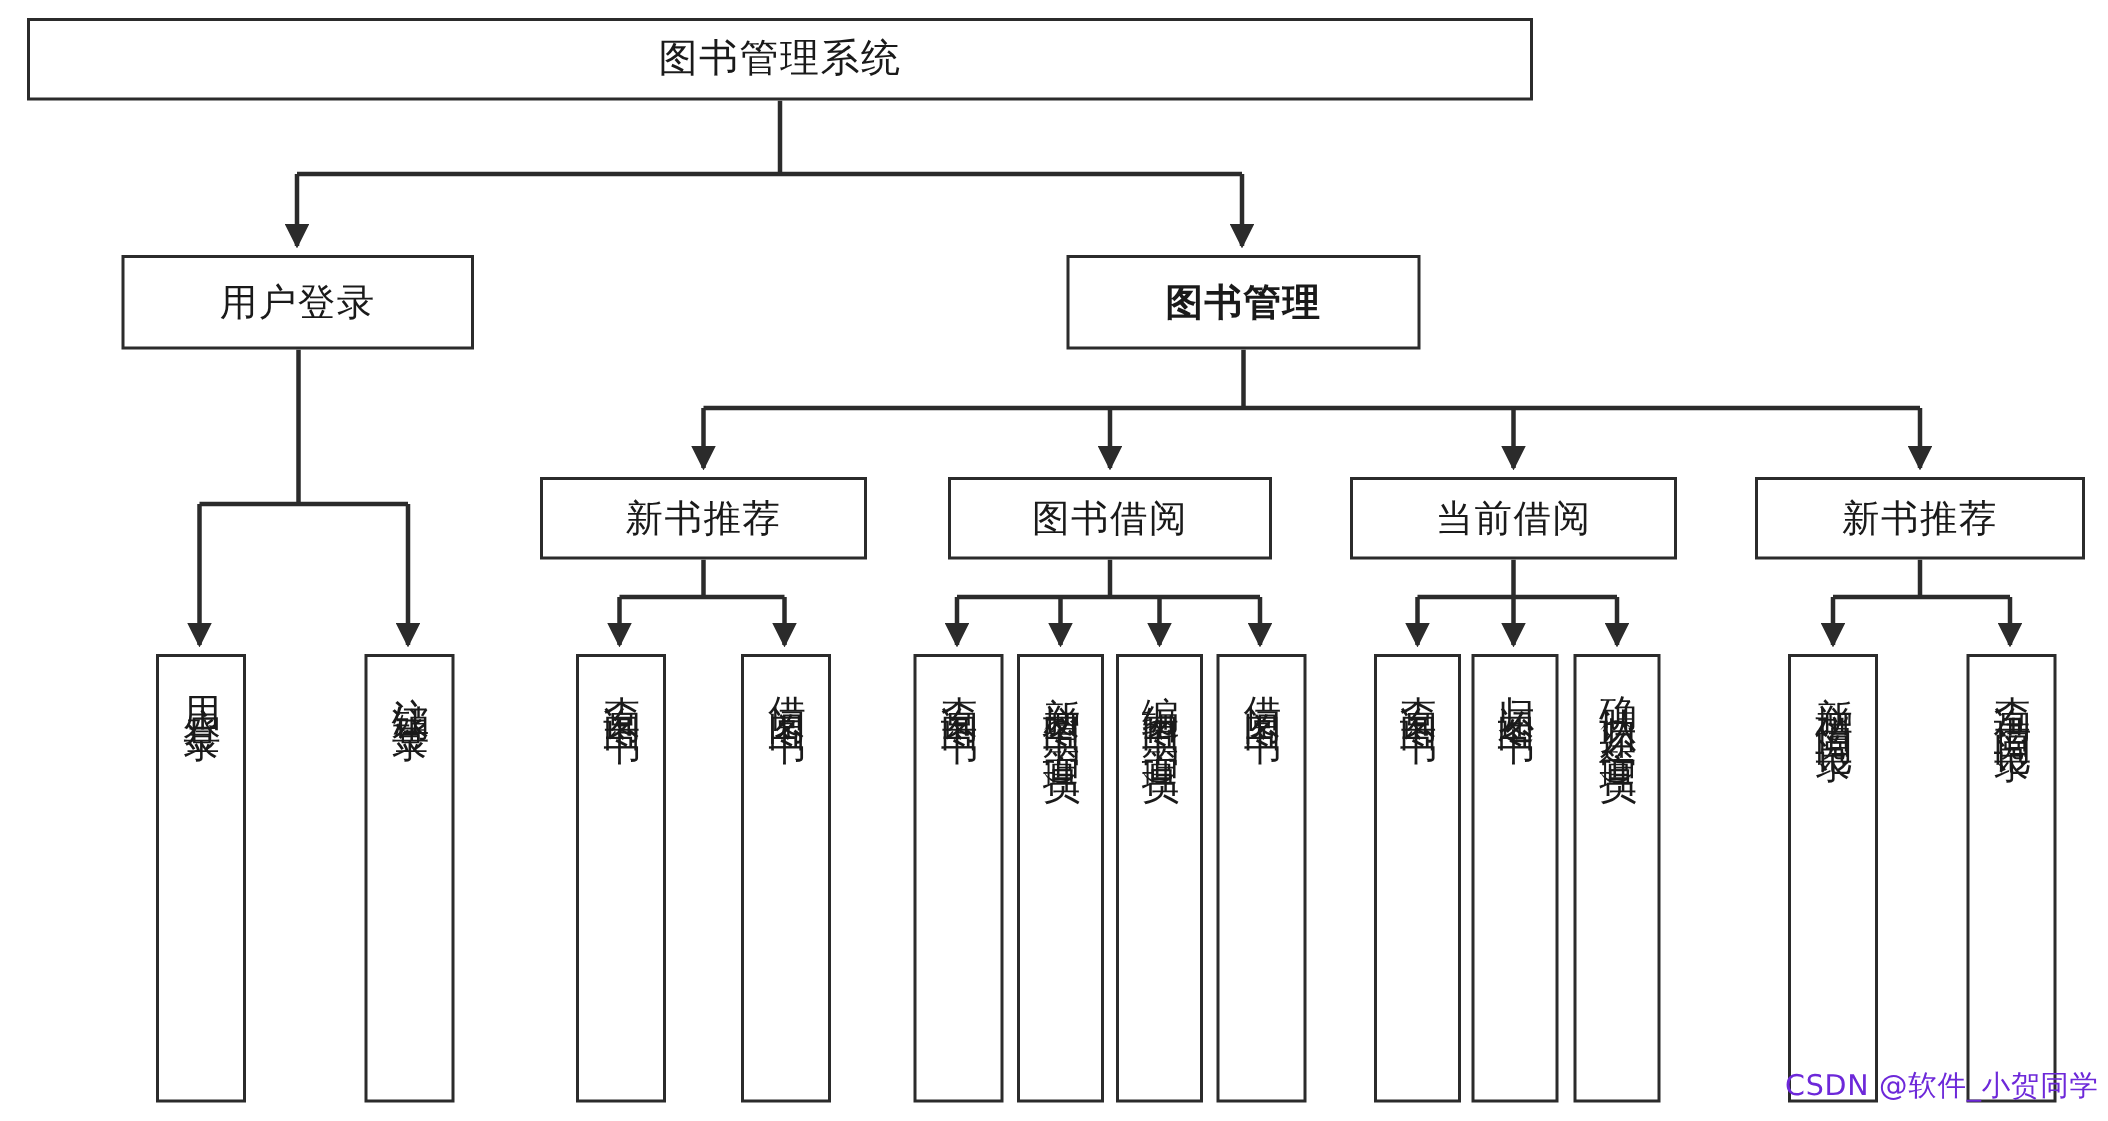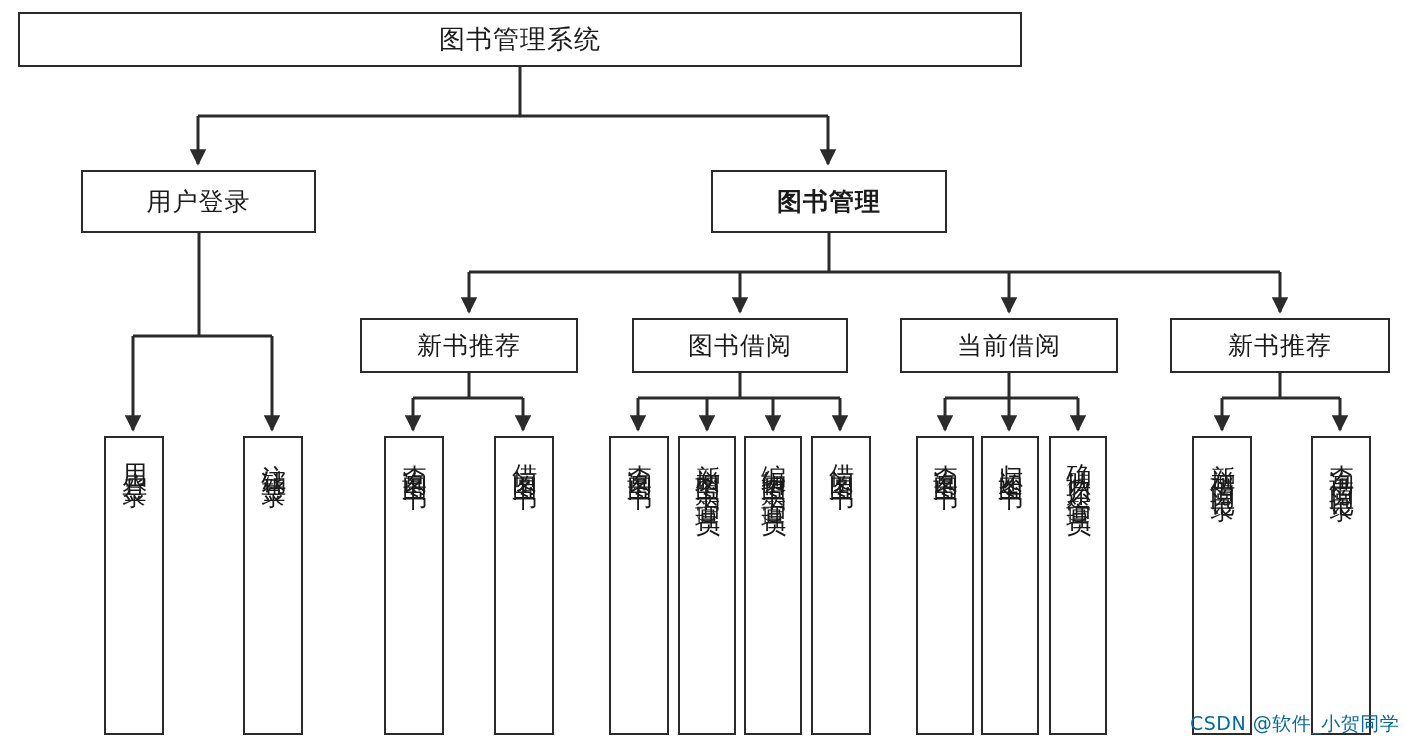--- a/index.html
+++ b/index.html
@@ -55,21 +55,21 @@
     top: 0;
     width: 1405px;
     height: 747px;
     pointer-events: none;
   }
   .watermark {
     position: absolute;
     left: 1190px;
     top: 711px;
     font-size: 19px;
-    color: #0369a1;
+    color: #6d28d9;
     letter-spacing: 0.5px;
     white-space: nowrap;
   }
 </style>
 </head>
 <body>
 
 <div id="canvas">
 
   <svg class="edges" viewBox="0 0 1405 747">

